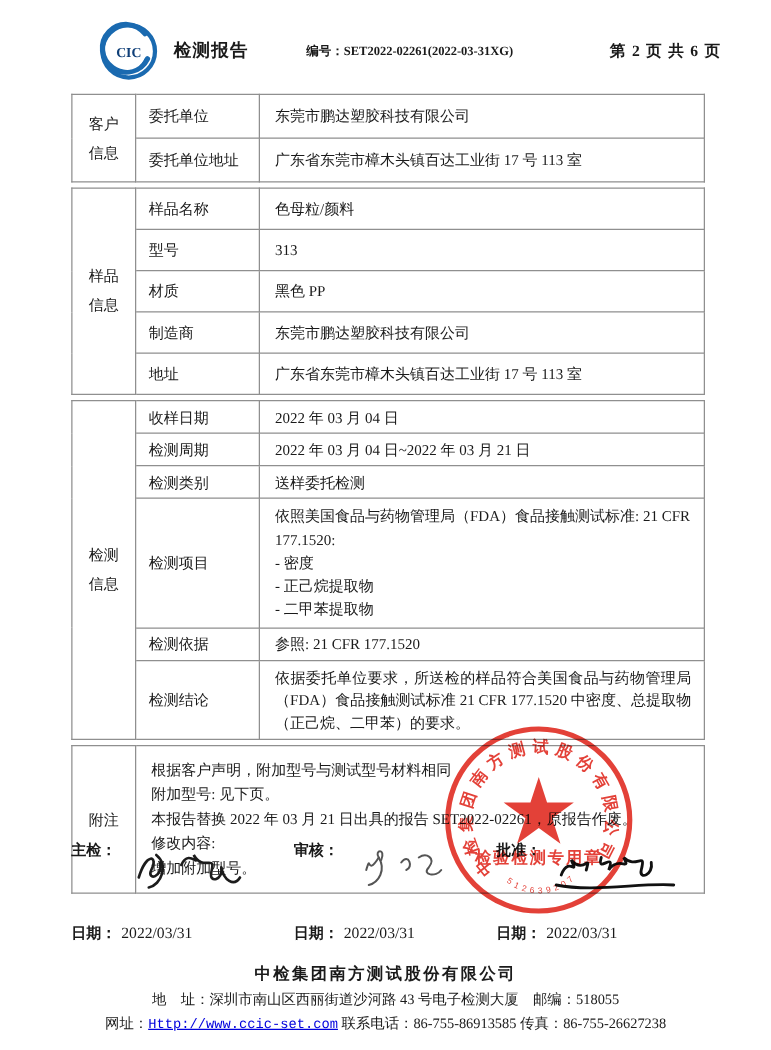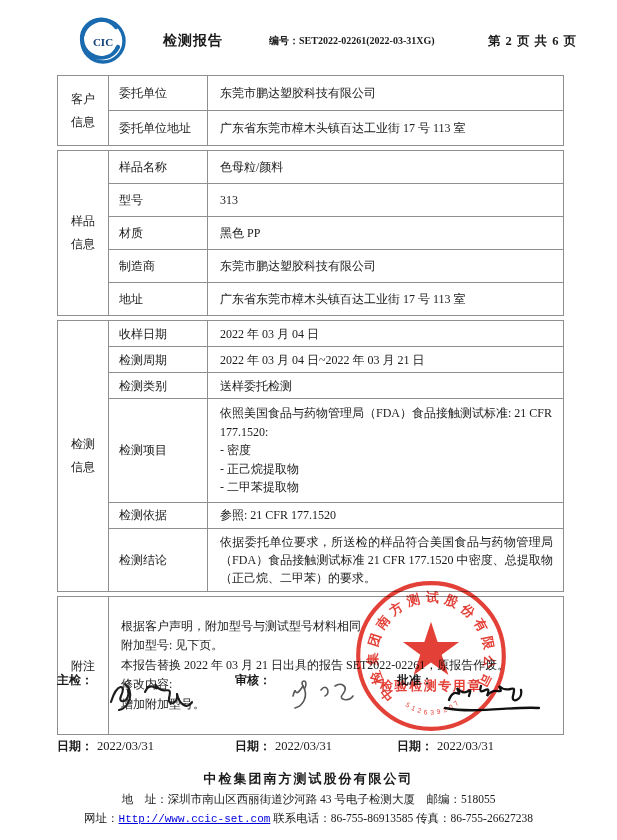--- a/index.html
+++ b/index.html
@@ -12,21 +12,21 @@
     color:#1a1a1a;
     overflow:hidden;
   }
   
   .header{
     position:absolute;left:71px;top:14px;width:506px;height:54px;
     display:flex;align-items:center;
   }
   .logo{width:64px;height:52px;flex:0 0 auto;}
   .header-title{
-    font-weight:bold;font-size:14px;margin-left:28px;letter-spacing:1px;
+    font-weight:bold;font-size:14px;margin-left:4px;letter-spacing:1px;
   }
   .header-no{
     font-weight:bold;font-size:10px;margin-left:46px;white-space:nowrap;
   }
   .header-page{
     font-weight:bold;font-size:12.5px;margin-left:auto;white-space:nowrap;letter-spacing:1px;
   }
   
   .tables{position:absolute;left:57px;top:75px;width:506px;}
   table{border-collapse:collapse;width:506px;table-layout:fixed;}
@@ -45,21 +45,21 @@
     text-align:center;padding:2px 4px;
   }
   td.group .gl{display:block;line-height:1.9;}
   td.value{padding-left:12px;}
   .t1 td{height:30px;}
   .t2 td{height:28px;}
   .t3 tr.short td{height:21px;}
   td.multiline{padding-top:5px;padding-bottom:5px;}
   td.multiline .ln{display:block;line-height:1.55;}
   td.conclusion{padding-top:4px;padding-bottom:4px;line-height:1.5;text-align:justify;}
-  td.notes-cell{padding:20px 12px;vertical-align:top;}
+  td.notes-cell{padding:10px 12px;vertical-align:top;}
   td.notes-cell .ln{display:block;line-height:1.62;}
   
   .sig-block{
     position:absolute;left:57px;top:672px;width:506px;
     display:grid;grid-template-columns:178px 162px 166px;
   }
   .sig-col{display:flex;flex-direction:column;}
   .sig-row{display:flex;align-items:flex-start;height:52px;}
   .sig-label{font-size:12px;font-weight:bold;white-space:nowrap;padding-bottom:10px;}
   .sig-img{margin-left:8px;}

